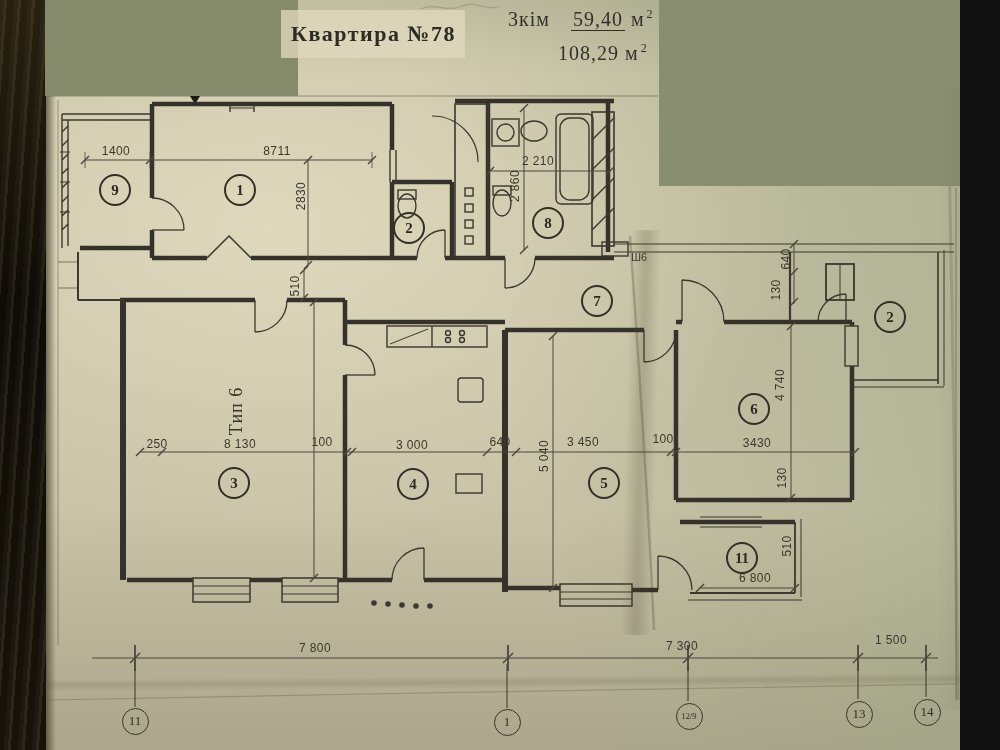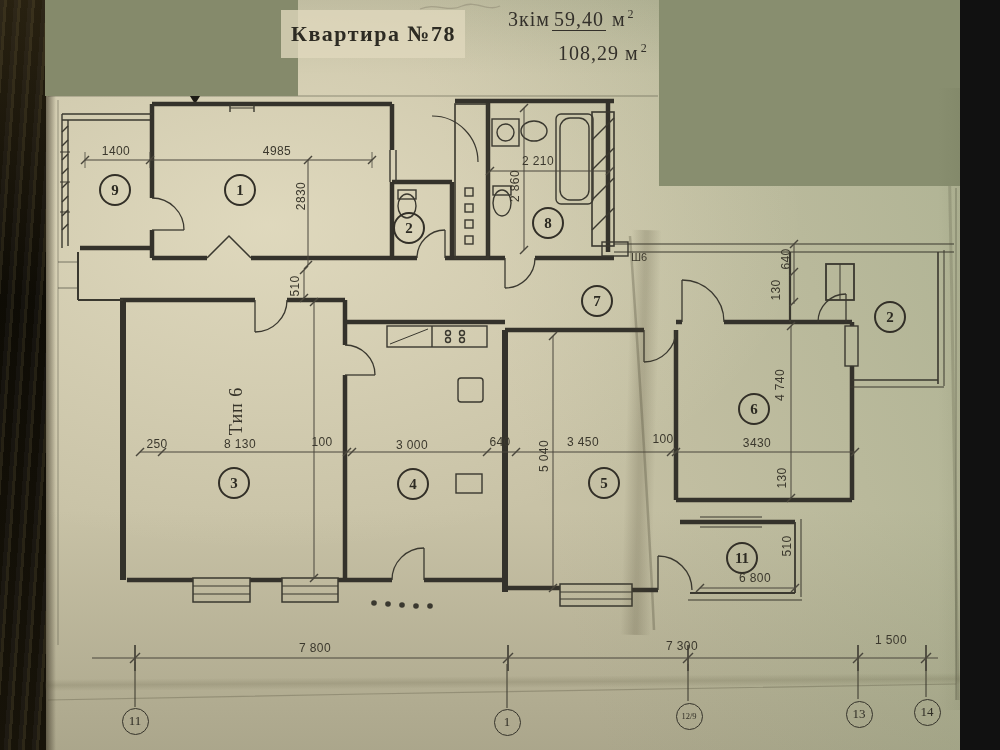--- a/index.html
+++ b/index.html
@@ -26,21 +26,21 @@
   .redaction{position:absolute;}
   #redact1{left:45px;top:0;width:253px;height:96px;background:#858a6b;}
   #redact2{left:659px;top:0;width:317px;height:186px;background:#888e6f;}
   .title-paper{position:absolute;left:281px;top:10px;width:184px;height:48px;background:rgba(224,216,190,.78);}
   .title{position:absolute;left:291px;top:21px;font:bold 22px "Liberation Serif",serif;
     color:#2d2b23;letter-spacing:1.5px;white-space:nowrap;}
   .area-line{position:absolute;font:20px "Liberation Serif",serif;color:#33302a;
     letter-spacing:1px;white-space:nowrap;}
   #area1{left:508px;top:7px;}
   #area2{left:546px;top:41px;margin-left:12px;}
-  .area-line .gap{margin-right:2px;}
+  .area-line .gap{margin-right:21px;}
   .u{border-bottom:1.5px solid #33302a;padding:0 2px;}
   .area-line sup{font-size:12px;margin-left:2px;}
   .dim{position:absolute;transform:translate(-50%,-50%);font:12px "Liberation Sans",sans-serif;
     color:#3b382d;letter-spacing:.4px;white-space:nowrap;}
   .dim.v{transform:translate(-50%,-50%) rotate(-90deg);}
   .type-label{position:absolute;transform:translate(-50%,-50%) rotate(-90deg);
     font:18px "Liberation Serif",serif;color:#363329;letter-spacing:1px;white-space:nowrap;}
   .closet-label{position:absolute;transform:translate(-50%,-50%);
     font:11px "Liberation Sans",sans-serif;color:#3b382d;}
   .room{position:absolute;width:28px;height:28px;margin:-15px 0 0 -15px;
@@ -314,21 +314,21 @@
   <div class="area-line" id="area1">
     <span class="gap">3кім</span><span class="u">59,40</span>
     <span>м</span><sup>2</sup>
   </div>
   <div class="area-line" id="area2">
     <span>108,29</span>
     <span>м</span><sup>2</sup>
   </div>
 
   <span class="dim" style="left:116px;top:151px">1400</span>
-  <span class="dim" style="left:277px;top:151px">4985</span>
+  <span class="dim" style="left:277px;top:151px">8711</span>
   <span class="dim v" style="left:301px;top:196px">2830</span>
   <span class="dim" style="left:538px;top:161px">2 210</span>
   <span class="dim v" style="left:515px;top:186px">2 860</span>
   <span class="dim v" style="left:295px;top:286px">510</span>
   <span class="dim v" style="left:786px;top:259px">640</span>
   <span class="dim v" style="left:776px;top:290px">130</span>
   <span class="dim v" style="left:780px;top:385px">4 740</span>
   <span class="dim" style="left:757px;top:443px">3430</span>
   <span class="dim v" style="left:782px;top:478px">130</span>
   <span class="dim" style="left:157px;top:444px">250</span>

